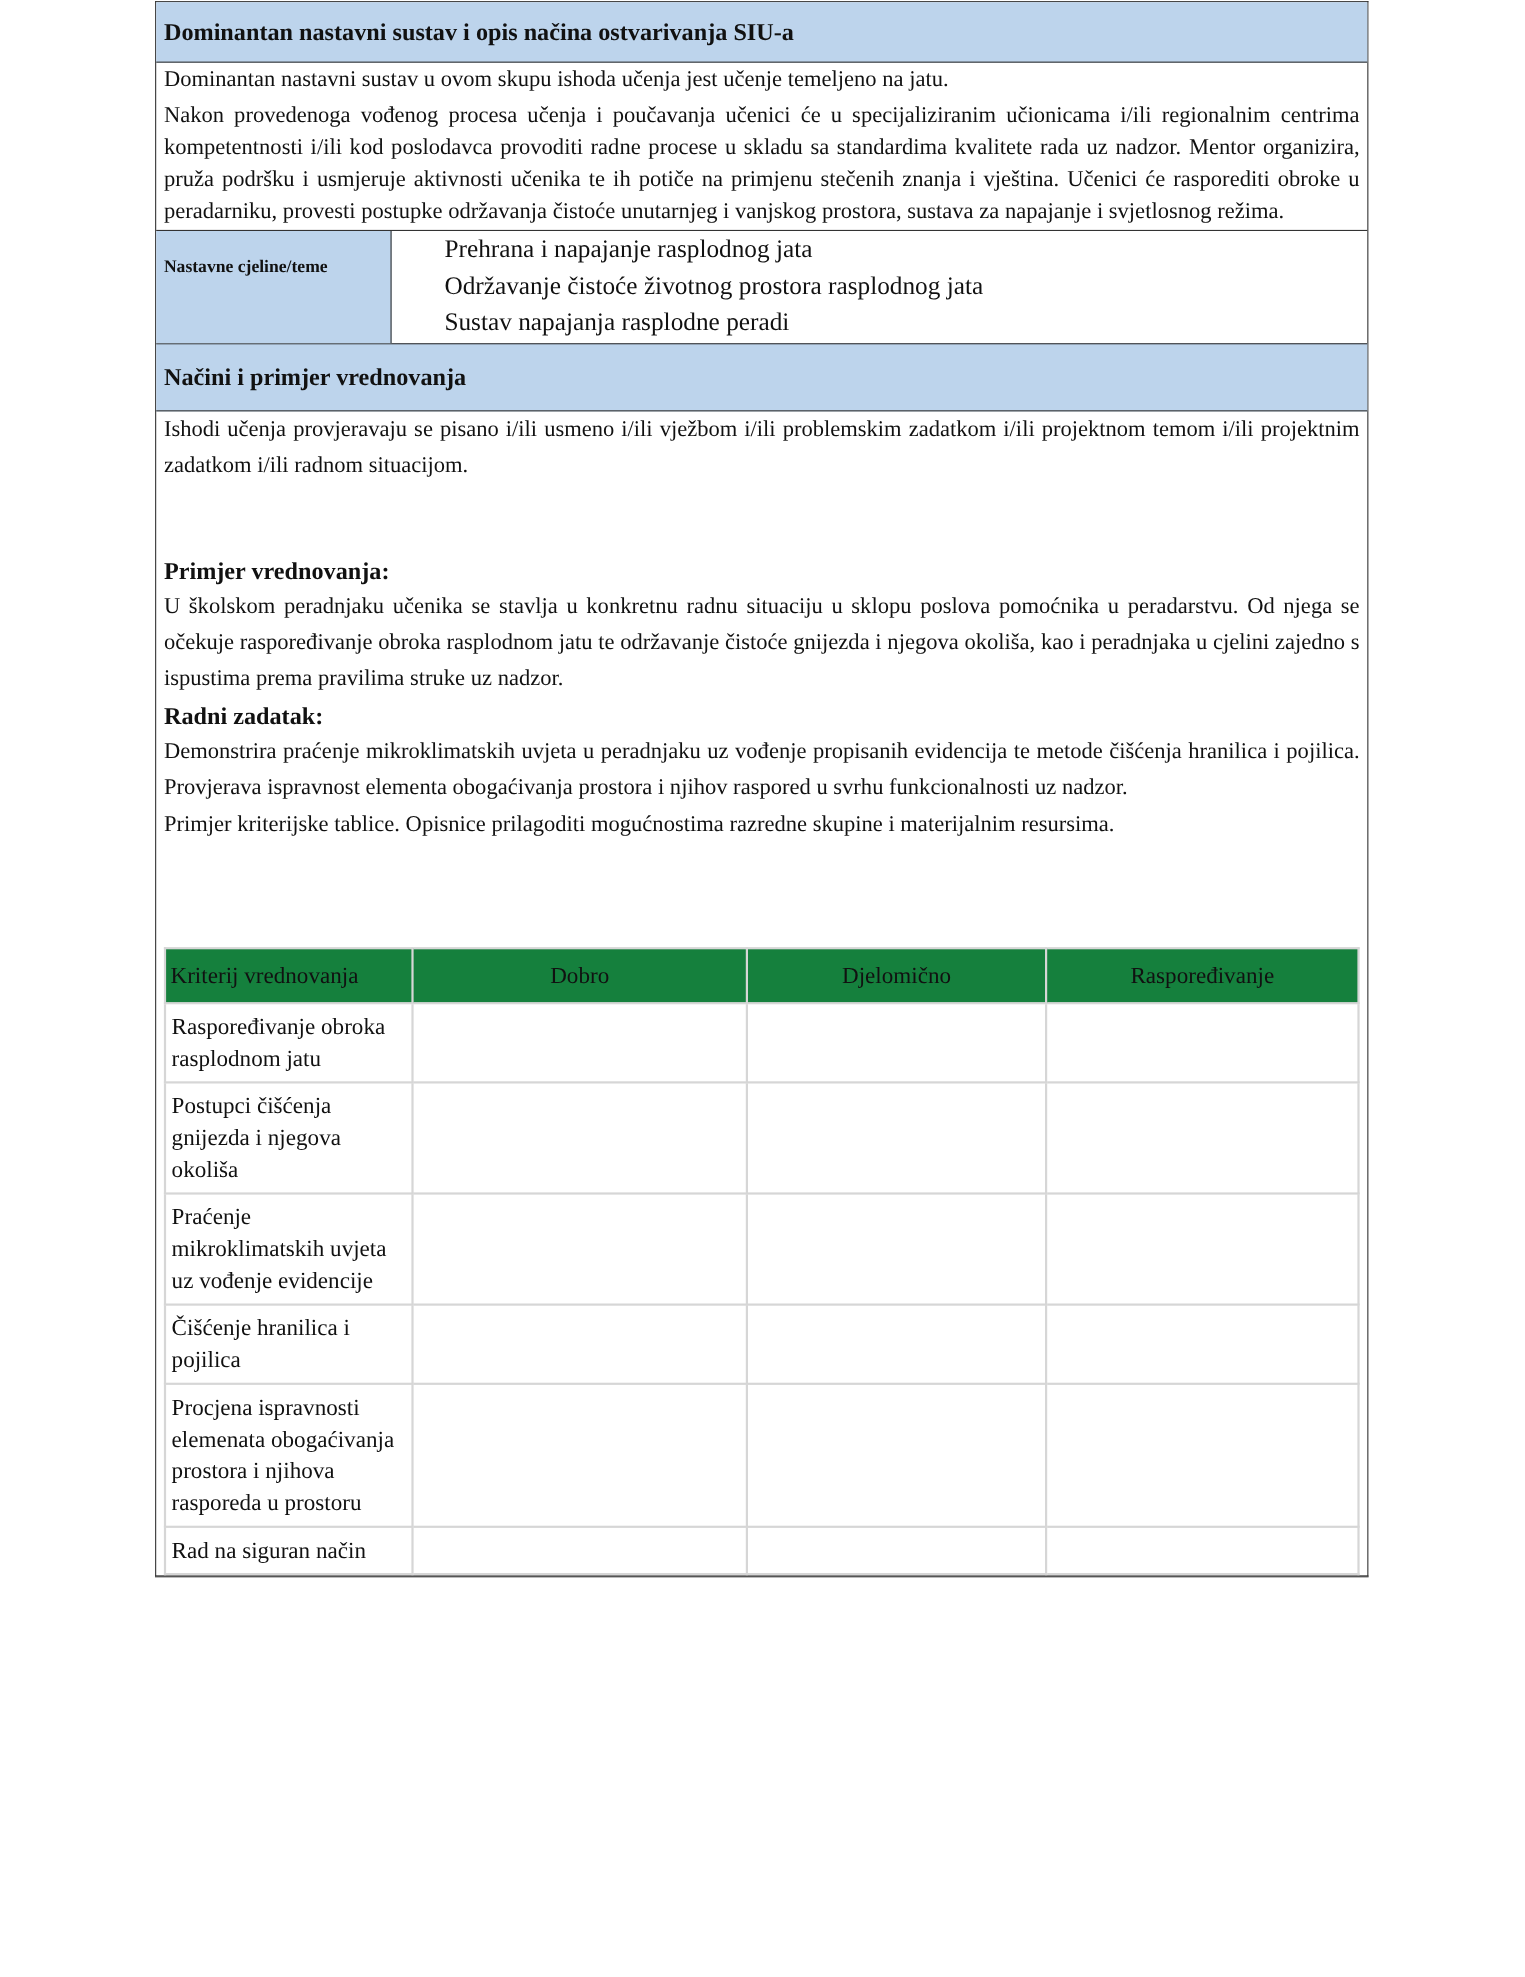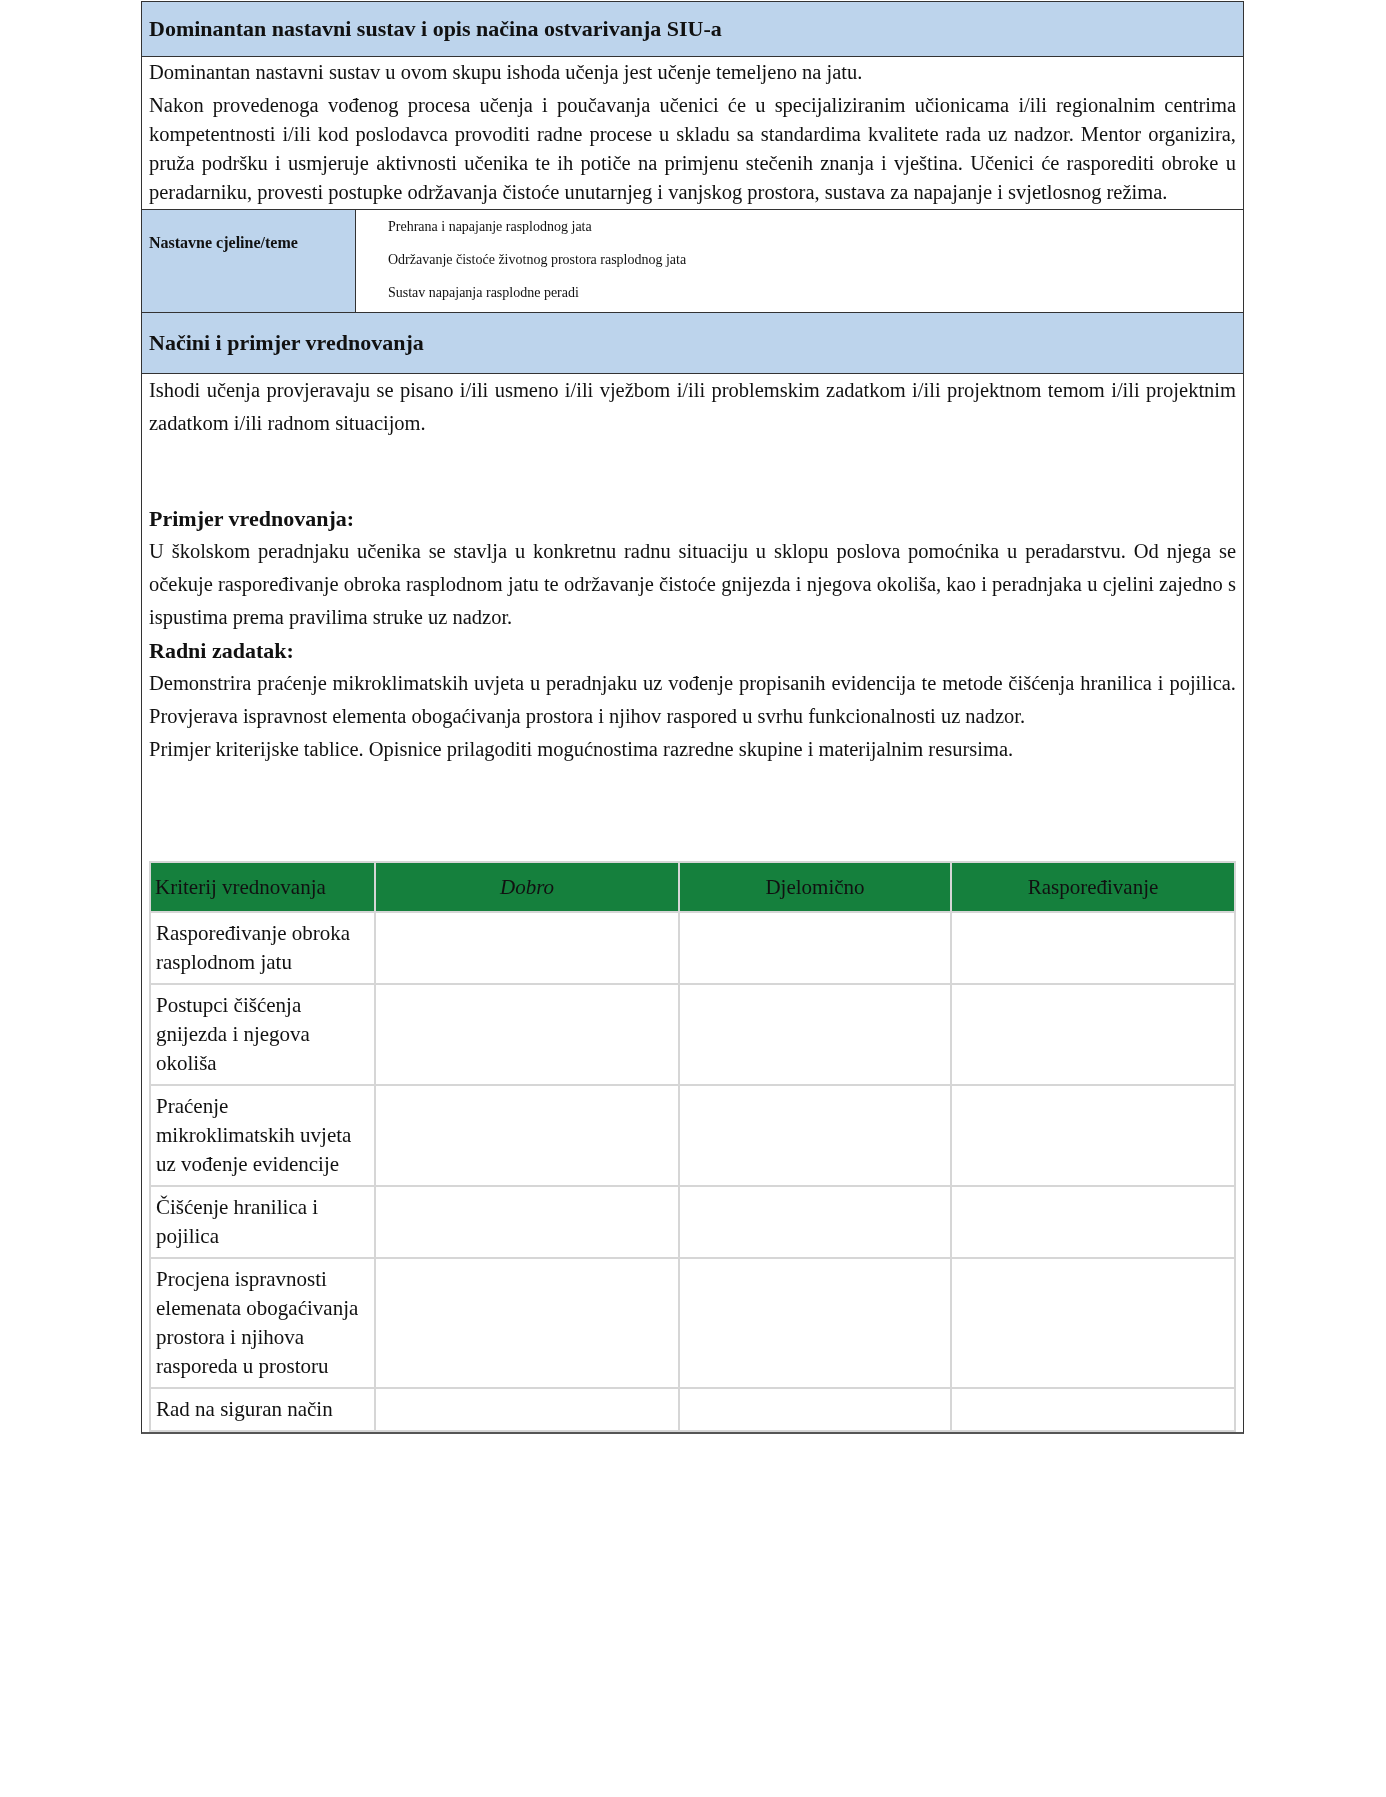--- a/index.html
+++ b/index.html
@@ -6,31 +6,31 @@
   body { width: 1386px; height: 1797px; position: relative; font-family: "Liberation Serif", "DejaVu Serif", serif; color: #111; }
   .doc { position: absolute; left: 141px; top: 1px; width: 1101px; border: 1.5px solid #333; border-bottom: 2px solid #555; }
   .hdr { background: #bdd4ec; border-bottom: 1.5px solid #333; font-weight: bold; font-size: 22px; padding: 0 7px; }
   .hdr.h1 { height: 54px; line-height: 54px; }
   .hdr.h3 { height: 60px; line-height: 60px; border-top: 1.5px solid #333; }
   .p { font-size: 20.5px; line-height: 29px; padding: 0 7px; text-align: justify; }
   .p1 { padding-top: 1px; }
   .p2 { margin-top: 4px; padding-bottom: 2px; }
   .units { display: flex; border-top: 1.5px solid #333; height: 102px; }
   .units-label { width: 214px; background: #bdd4ec; border-right: 1.5px solid #333; font-weight: bold; font-size: 16px; line-height: 33px; padding: 16px 7px 0; box-sizing: border-box; }
-  .units-list { flex: 1; padding: 0 0 0 32px; font-size: 14px; line-height: 33px; }
+  .units-list { flex: 1; padding: 0 0 0 48px; font-size: 23px; line-height: 33px; }
   .eval { padding: 0 7px; font-size: 20.5px; line-height: 33px; text-align: justify; }
   .eval-gap { height: 62px; }
   .bold { font-weight: bold; font-size: 22px; }
   .gap2 { height: 95px; }
   table.crit { width: 1087px; margin: 0 0 0 7px; border-collapse: collapse; font-size: 21px; }
   table.crit th, table.crit td { border: 2px solid #d6d6d6; vertical-align: top; }
   table.crit th { background: #15803d; font-weight: normal; height: 46px; text-align: center; vertical-align: middle; }
   table.crit th:first-child { text-align: left; padding-left: 4px; }
   table.crit td:first-child { padding: 6px 4px 6px 5px; line-height: 29px; width: 210px; }
-  .c1 { width: 218px; } .c2 { width: 300px; font-style: italic; } .c3 { width: 268px; }
+  .c1 { width: 218px; } .c2 { width: 300px; } .c3 { width: 268px; }
 </style>
 </head>
 <body>
 
 <div class="doc">
   <div class="hdr h1">Dominantan nastavni sustav i opis načina ostvarivanja SIU-a</div>
   <div class="p p1">Dominantan nastavni sustav u ovom skupu ishoda učenja jest učenje temeljeno na jatu.</div>
   <div class="p p2">Nakon provedenoga vođenog procesa učenja i poučavanja učenici će u specijaliziranim učionicama i/ili regionalnim centrima kompetentnosti i/ili kod poslodavca provoditi radne procese u skladu sa standardima kvalitete rada uz nadzor. Mentor organizira, pruža podršku i usmjeruje aktivnosti učenika te ih potiče na primjenu stečenih znanja i vještina. Učenici će rasporediti obroke u peradarniku, provesti postupke održavanja čistoće unutarnjeg i vanjskog prostora, sustava za napajanje i svjetlosnog režima.</div>
 
   <div class="units">

